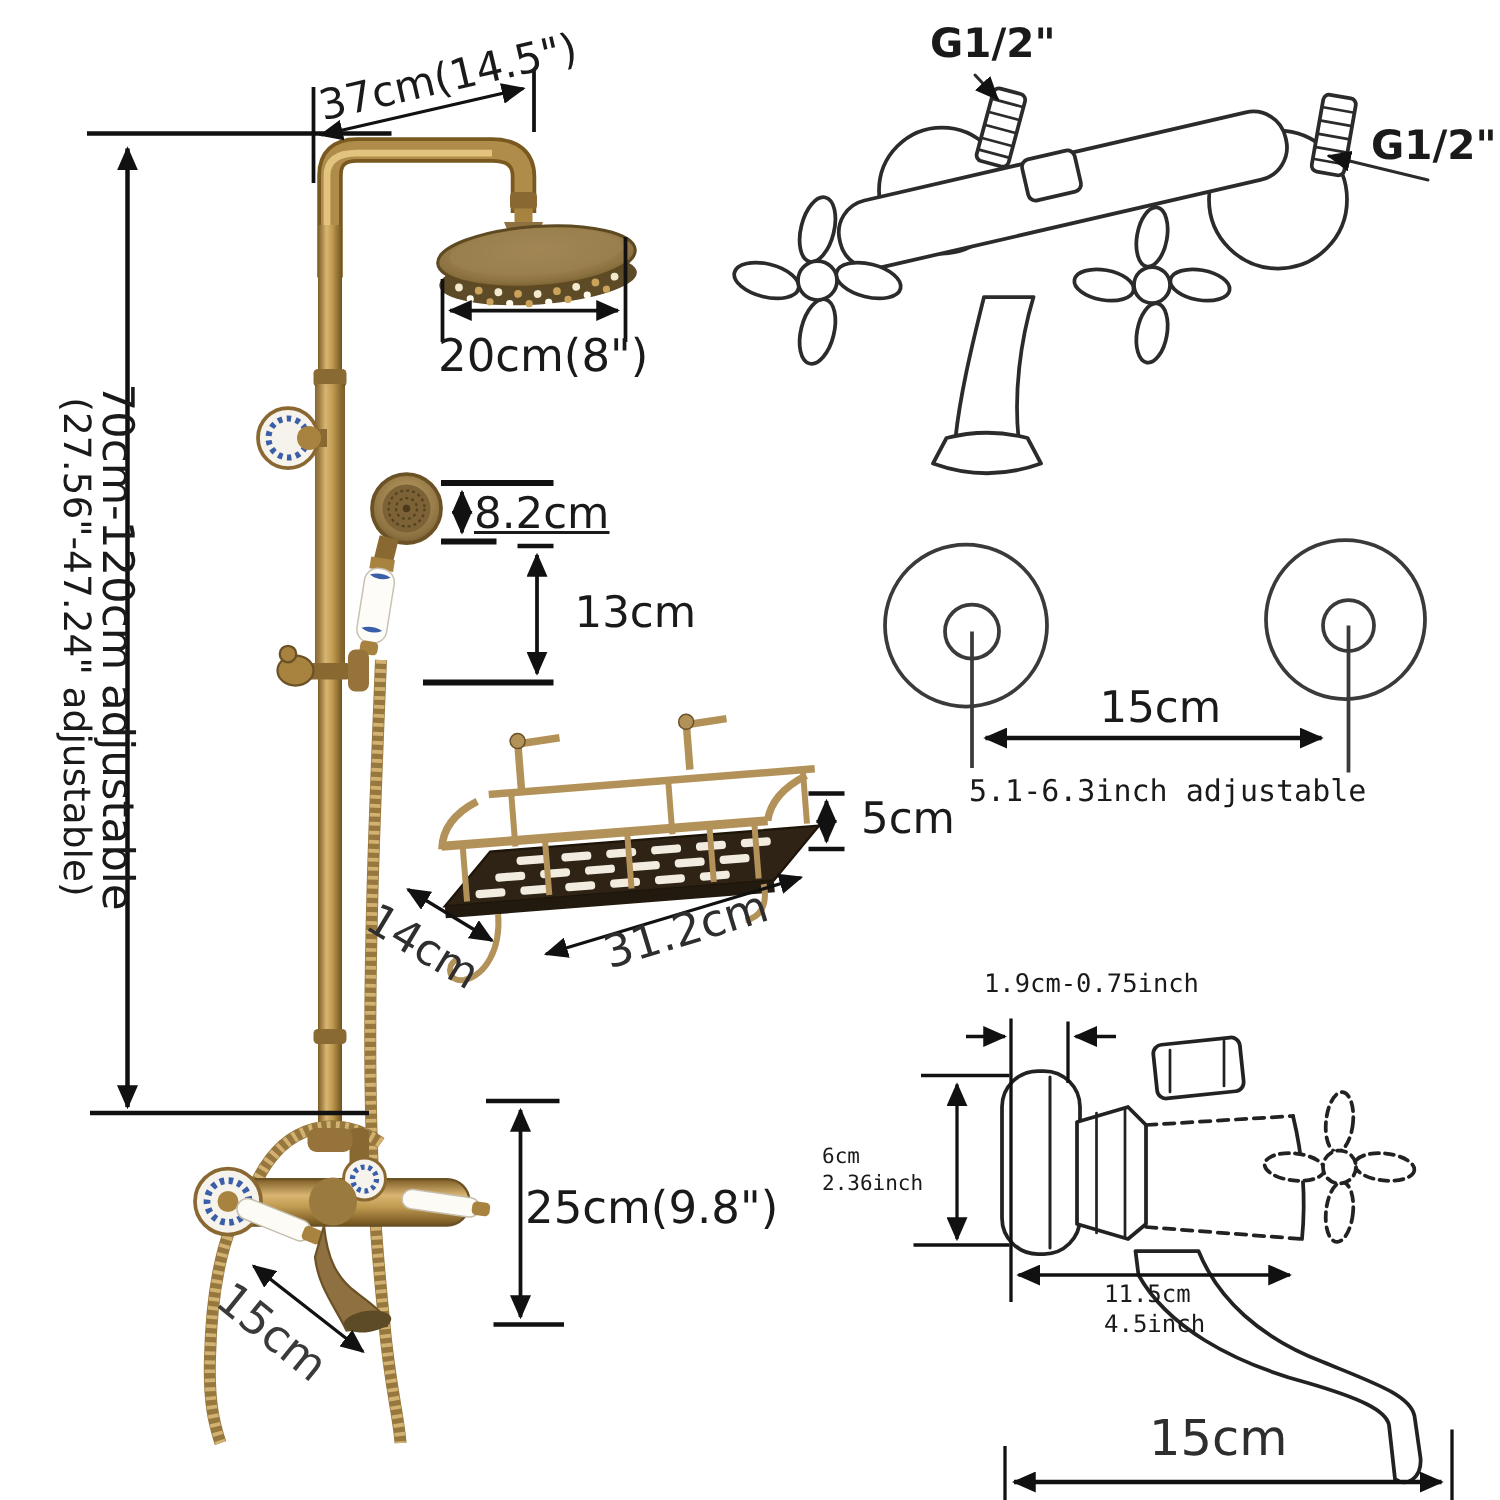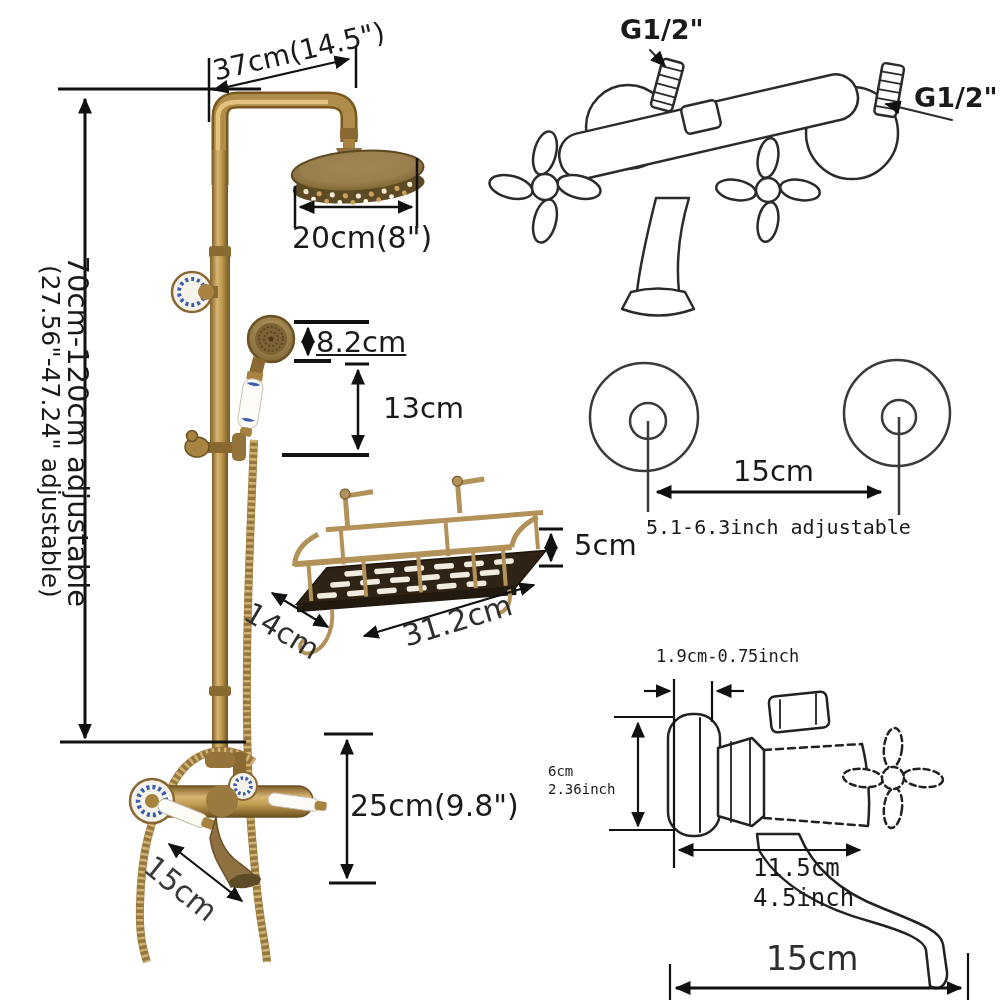--- a/index.html
+++ b/index.html
@@ -339,20 +339,20 @@
 
   <div class="lbl mono" style="left:646px;top:517px;font-size:20px;">5.1-6.3inch adjustable</div>
 
   <div class="lbl mono" style="left:656px;top:648px;font-size:17px;">1.9cm-0.75inch</div>
 
   <div class="lbl mono" style="left:548px;top:739px;font-size:14px;line-height:1.25;margin-top:24px;">
     <div>6cm</div>
     <div>2.36inch</div>
   </div>
 
-  <div class="lbl mono" style="left:753px;top:853px;font-size:24px;line-height:1.25;">
+  <div class="lbl mono" style="left:736px;top:853px;font-size:16px;line-height:1.25;">
     <div>11.5cm</div>
     <div>4.5inch</div>
   </div>
 
   <div class="lbl" style="left:766px;top:942px;font-size:33px;color:#2e2e2e;">15cm</div>
 
 </div>
 
 </body></html>

